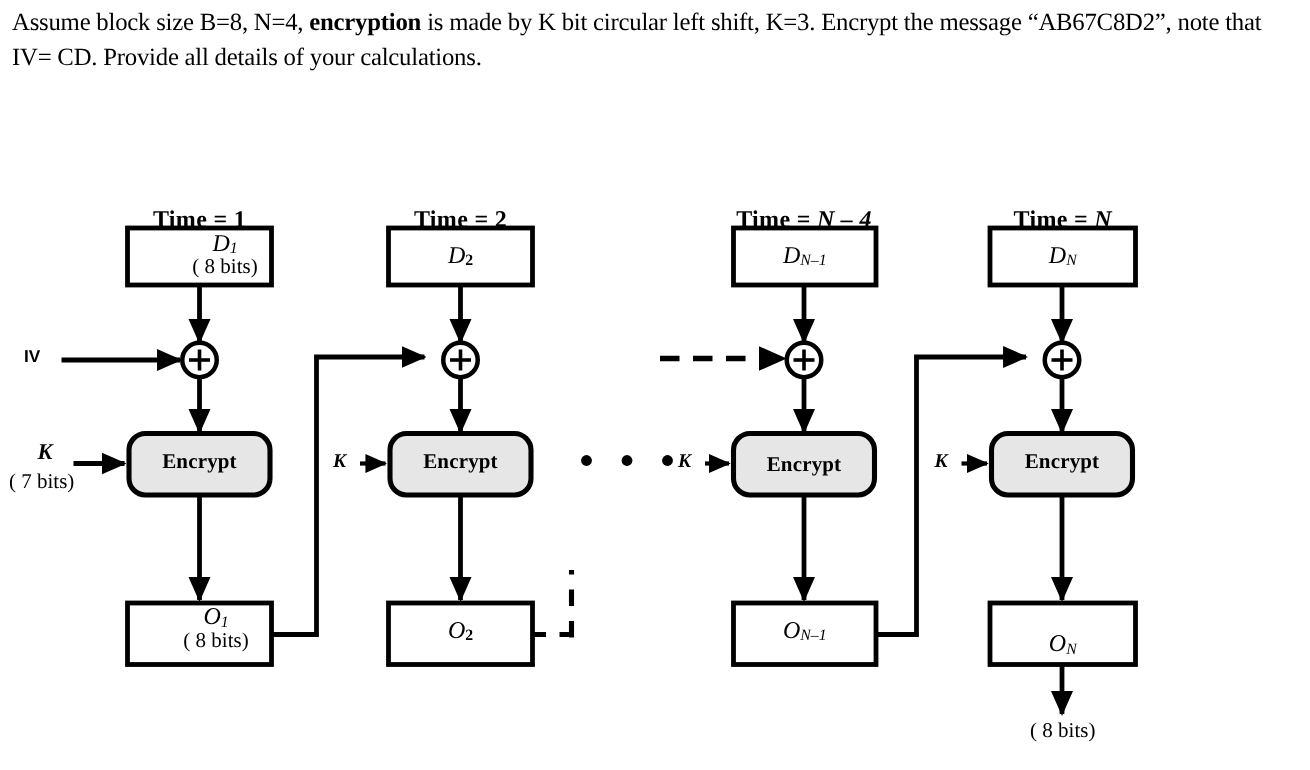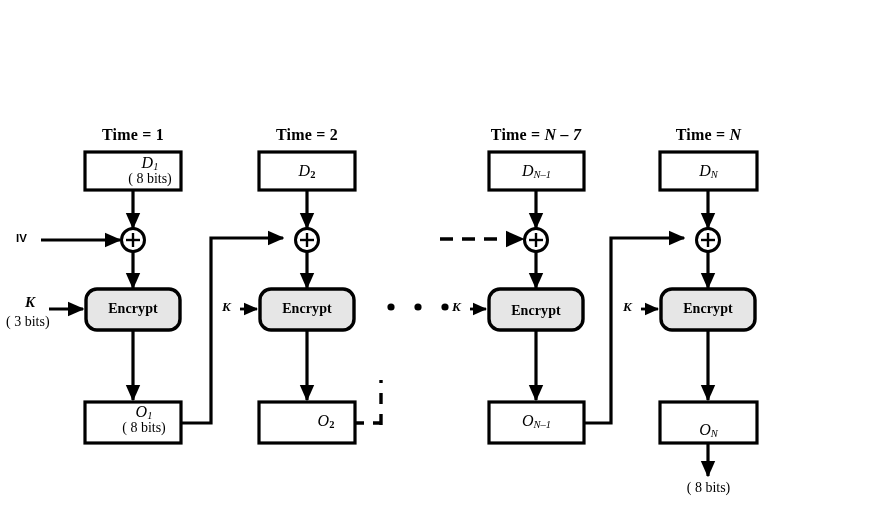--- a/index.html
+++ b/index.html
@@ -51,20 +51,21 @@
   #diagram-svg { display: block; }
 
   .col-header {
     position: absolute;
     font-family: "Liberation Serif", serif;
     font-weight: bold;
     font-size: 16px;
     text-align: center;
     white-space: nowrap;
     letter-spacing: 0.2px;
+    margin-top: 12px;
   }
   .col-header i { font-style: italic; }
 
   .box-label {
     position: absolute;
     text-align: center;
     white-space: nowrap;
     font-family: "Liberation Serif", serif;
   }
   .sym {
@@ -119,20 +120,21 @@
     position: absolute;
     font-family: "Liberation Serif", serif;
     font-size: 14px;
     white-space: nowrap;
   }
 </style>
 </head>
 <body>
 
 <div id="question-block">
+  <div id="question-body"><span>Assume block size B=8, N=4, </span><b>encryption</b><span> is made by K bit circular left shift, K=3. Encrypt the message “AB67C8D2”, note that IV= CD. Provide all details of your calculations.</span></div>
 </div>
 
 <div id="diagram">
 
   <svg id="diagram-svg" width="873" height="395" viewBox="0 0 873 395">
     <defs>
       <marker id="arrow" viewBox="0 0 10 10" refX="9.2" refY="5" markerWidth="5.2" markerHeight="5.2" orient="auto-start-reverse">
         <path d="M 0 0.6 L 10 5 L 0 9.4 z" fill="#000"></path>
       </marker>
     </defs>
@@ -196,21 +198,21 @@
     <line x1="708" y1="325" x2="708" y2="358" stroke="#000" stroke-width="3.2" marker-end="url(#arrow)"></line>
   </svg>
 
   <div class="col-header" style="left:85px; top:8px; width:96px;">
     <span>Time = </span><span>1</span>
   </div>
   <div class="col-header" style="left:259px; top:8px; width:96px;">
     <span>Time = </span><span>2</span>
   </div>
   <div class="col-header" style="left:476px; top:8px; width:120px;">
-    <span>Time = </span><i>N – 7</i>
+    <span>Time = </span><i>N – 4</i>
   </div>
   <div class="col-header" style="left:660px; top:8px; width:97px;">
     <span>Time = </span><i>N</i>
   </div>
 
   <div class="box-label" style="left:102px; top:36px; width:96px;">
     <span class="sym"><span>D</span><sub>1</sub></span>
     <div class="bits" style="margin-top:-1px;"><span>( 8 bits)</span></div>
   </div>
   <div class="box-label" style="left:259px; top:44px; width:96px;">
@@ -225,37 +227,37 @@
 
   <div class="enc-label" style="left:86px; top:183px; width:94px;">Encrypt</div>
   <div class="enc-label" style="left:260px; top:183px; width:94px;">Encrypt</div>
   <div class="enc-label" style="left:489px; top:185px; width:94px;">Encrypt</div>
   <div class="enc-label" style="left:661px; top:183px; width:94px;">Encrypt</div>
 
   <div class="box-label" style="left:85px; top:285px; width:118px;">
     <span class="sym"><span>O</span><sub>1</sub></span>
     <div class="bits" style="margin-top:-1px;"><span>( 8 bits)</span></div>
   </div>
-  <div class="box-label" style="left:259px; top:294px; width:96px;padding-left:19px;">
+  <div class="box-label" style="left:259px; top:294px; width:96px;">
     <span class="sym"><span>O</span><sub class="bold">2</sub></span>
   </div>
   <div class="box-label" style="left:489px; top:294px; width:95px;">
     <span class="sym"><span>O</span><sub>N–1</sub></span>
   </div>
   <div class="box-label" style="left:660px; top:283px; width:97px;margin-top:20px;">
     <span class="sym"><span>O</span><sub>N</sub></span>
   </div>
 
   <div class="iv-label" style="left:16px; top:114px;">IV</div>
 
   <div class="k-label" style="left:25px; top:176px;">
     <span>K</span>
   </div>
   <div class="bits" style="position:absolute; left:6px; top:196px;">
-    <span>( 3 bits)</span>
+    <span>( 7 bits)</span>
   </div>
   <div class="k-label k-small" style="left:222px; top:181px;">
     <span>K</span>
   </div>
   <div class="k-label k-small" style="left:452px; top:181px;">
     <span>K</span>
   </div>
   <div class="k-label k-small" style="left:623px; top:181px;">
     <span>K</span>
   </div>

